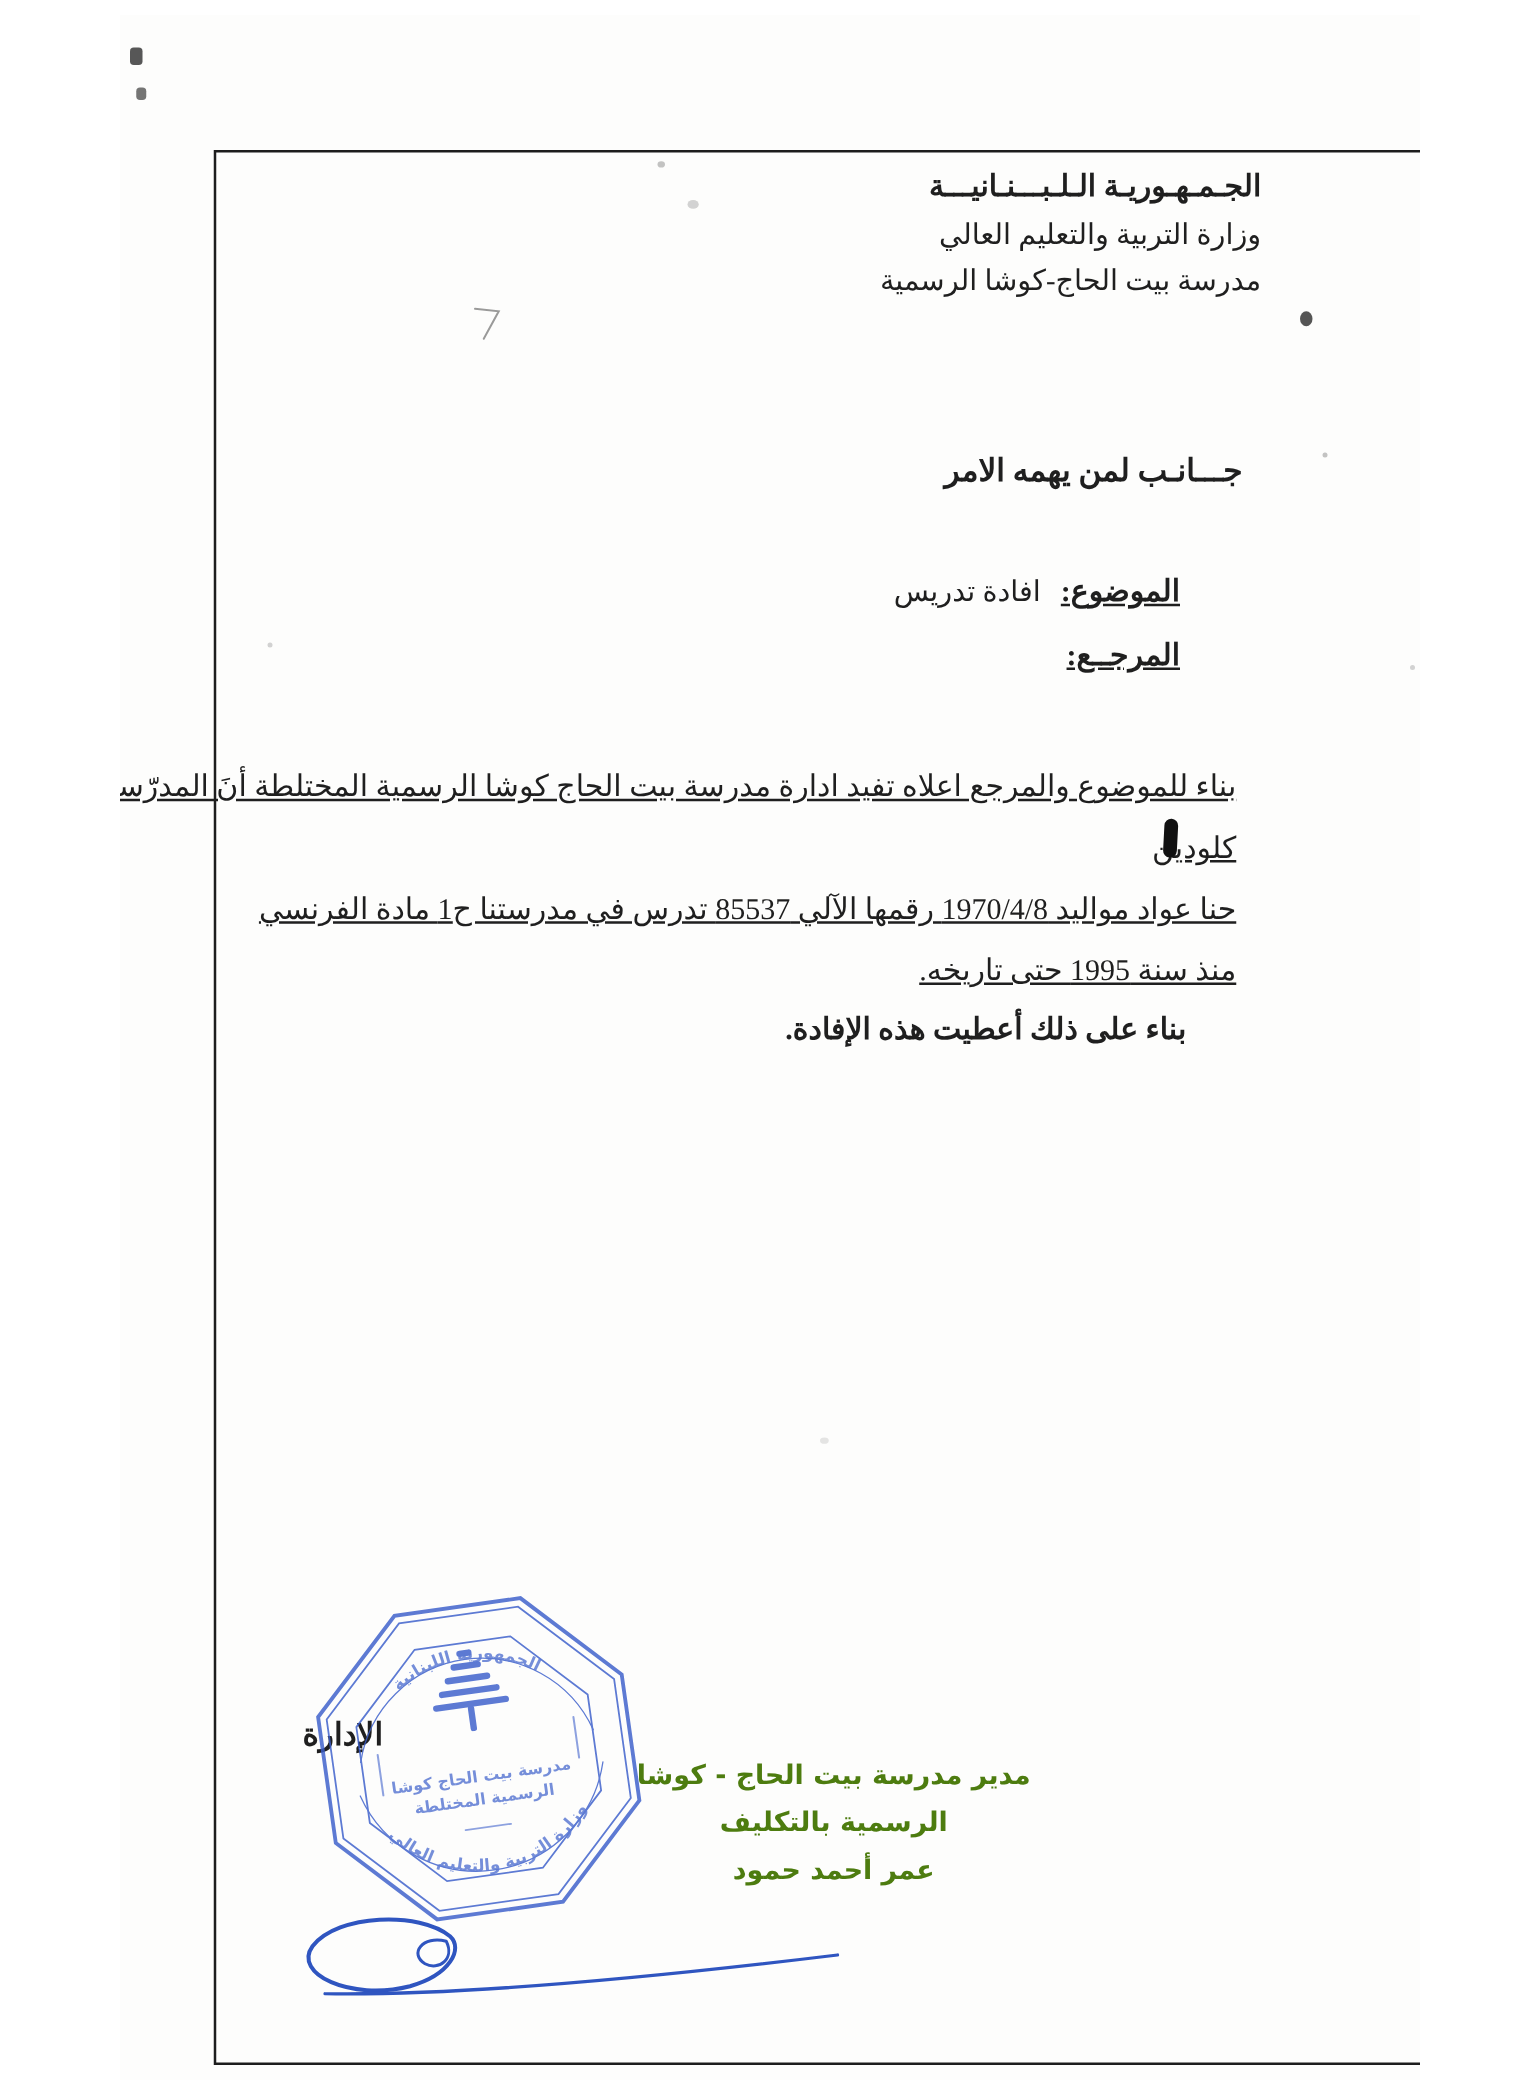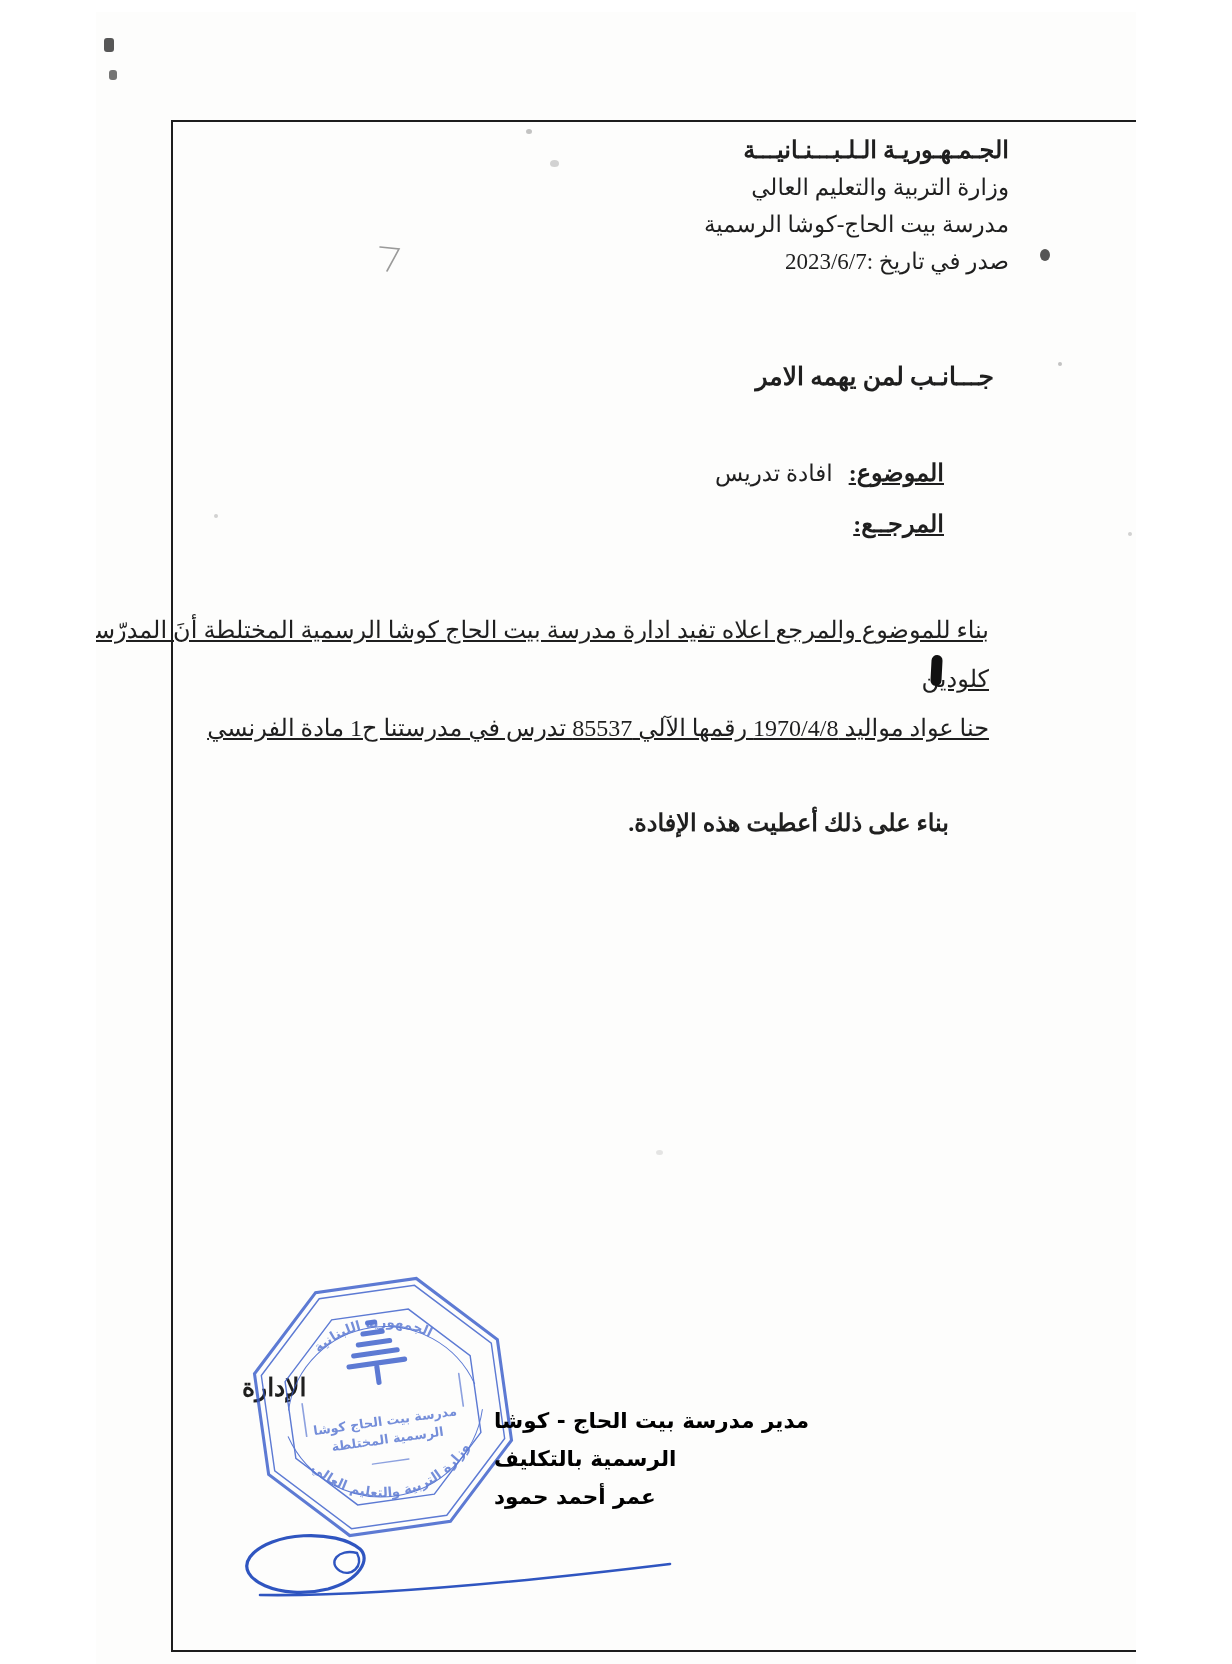--- a/index.html
+++ b/index.html
@@ -45,22 +45,22 @@
   .admin-label{
     position:absolute;left:146px;top:1361px;
     font-weight:700;font-size:25px;
   }
   .stamp{
     position:absolute;left:148px;top:1250px;width:278px;height:290px;
     opacity:.82;
   }
   .signature-block{
     position:absolute;left:398px;top:1390px;width:346px;
-    text-align:left;
-    color:#000000;font-weight:700;font-size:21.5px;line-height:38px;
+    text-align:center;
+    color:#4d7c0f;font-weight:700;font-size:21.5px;line-height:38px;
     font-family:"DejaVu Sans","Liberation Sans",sans-serif;
   }
   .swoosh{
     position:absolute;left:112px;top:1503px;width:484px;height:98px;
   }
   
   .speck{position:absolute;background:#555;border-radius:50%;opacity:.35;}
   .ink-blot{
     position:absolute;left:835px;top:643px;width:11px;height:31px;
     background:#111;border-radius:6px;transform:rotate(3deg);
@@ -75,36 +75,36 @@
 <body>
 
 <div id="page">
 
   <div class="frame"></div>
 
   <div class="header-block ar">
     <div class="header-republic">الجـمـهـوريـة الـلـبـــنـانيـــة</div>
     <div>وزارة التربية والتعليم العالي</div>
     <div>مدرسة بيت الحاج-كوشا الرسمية</div>
-    <div>صدر في تاريخ :2023/6/7</div>
   </div>
 
   <div class="doc-title ar">جـــانـب لمن يهمه الامر</div>
 
   <div class="kv-row ar" style="top:447px;">
     <span class="kv-label">الموضوع:</span>
     <span>افادة تدريس</span>
   </div>
   <div class="kv-row ar" style="top:498px;">
     <span class="kv-label">المرجــع:</span>
   </div>
 
   <div class="body-text ar">
     <div>بناء للموضوع والمرجع اعلاه تفيد ادارة مدرسة بيت الحاج كوشا الرسمية المختلطة أنَ المدرّسة كلودين</div>
     <div>حنا عواد مواليد 1970/4/8 رقمها الآلي 85537 تدرس في مدرستنا ح1 مادة الفرنسي</div>
+    <div>منذ سنة 1995 حتى تاريخه.</div>
   </div>
 
   <div class="closing-line ar">بناء على ذلك أعطيت هذه الإفادة.</div>
 
   <div class="admin-label ar">الإدارة</div>
 
   <svg class="stamp" viewBox="0 0 272 284">
     <g transform="rotate(-8 136 142)" stroke="#3a5ecb" fill="none" stroke-linecap="round">
       <polygon points="256.1,191.8 185.8,262.1 86.2,262.1 15.9,191.8 15.9,92.2 86.2,21.9 185.8,21.9 256.1,92.2" stroke-width="3"></polygon>
       <polygon points="249.7,189.1 183.1,255.7 88.9,255.7 22.3,189.1 22.3,94.9 88.9,28.3 183.1,28.3 249.7,94.9" stroke-width="1.4"></polygon>

